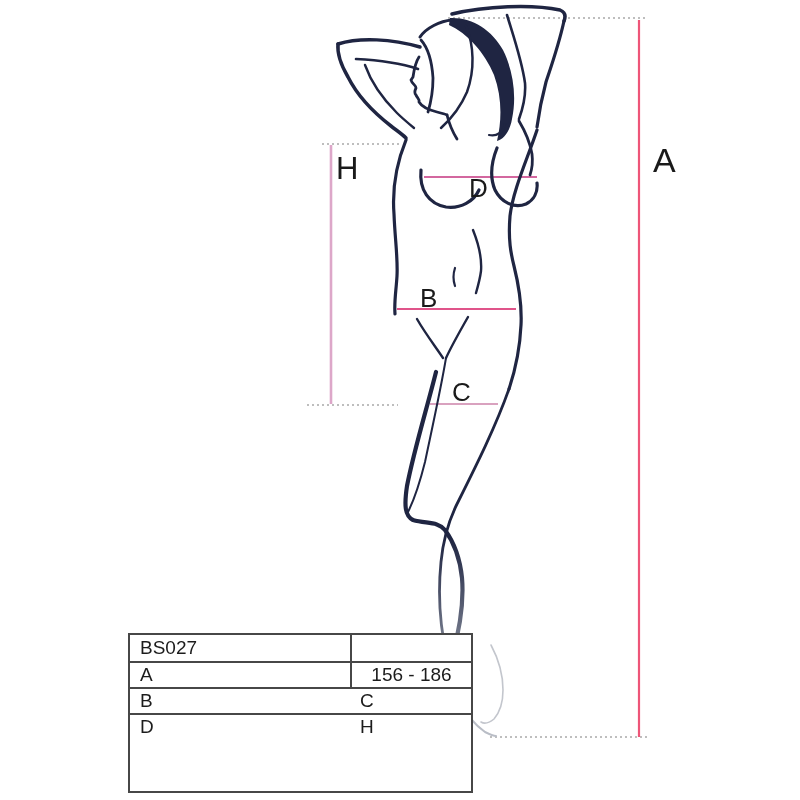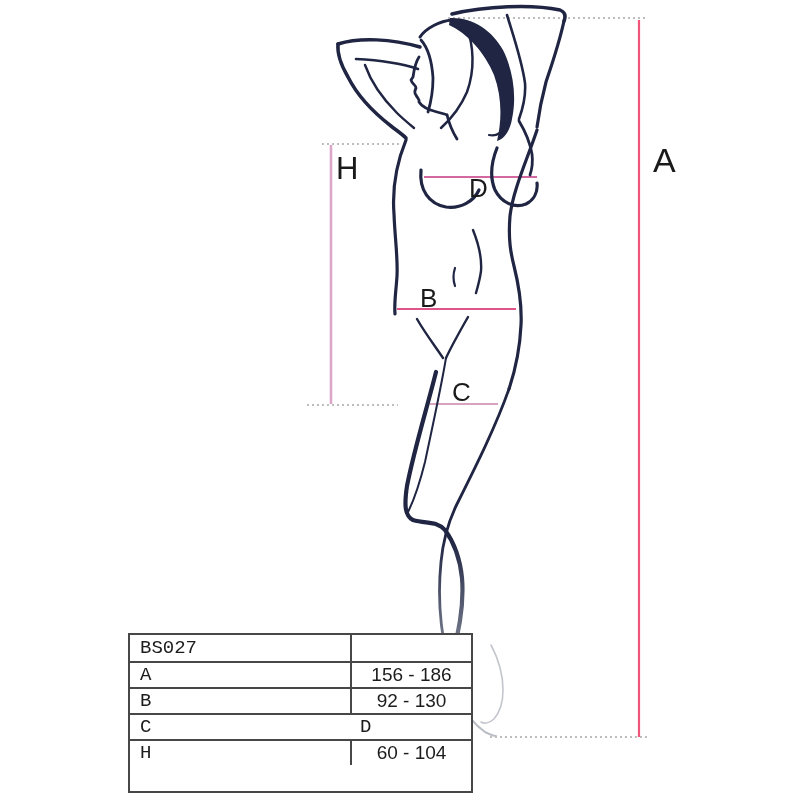--- a/index.html
+++ b/index.html
@@ -32,21 +32,21 @@
     color:#1c1c1c;
   }
   .size-table .cell{
     display:flex;
     align-items:center;
     box-sizing:border-box;
     border-top:2px solid #474747;
     overflow:hidden;
   }
   .size-table .cell.first-row{border-top:none;}
-  .size-table .cell.col-label{padding-left:10px;justify-content:flex-start;font-family:Liberation Mono, monospace;}
+  .size-table .cell.col-label{padding-left:10px;justify-content:flex-start;}
   .size-table .cell.col-value{border-left:2px solid #474747;justify-content:center;text-align:right;}
 </style>
 </head>
 <body>
 
 <div class="canvas">
 
   <svg width="800" height="800" viewBox="0 0 800 800">
     <defs>
       <linearGradient id="legGrad" gradientUnits="userSpaceOnUse" x1="0" y1="370" x2="0" y2="745">
@@ -143,33 +143,27 @@
     <div class="cell col-label">
       <span>A</span>
     </div>
     <div class="cell col-value">
       <span>156 - 186</span>
     </div>
 
     <div class="cell col-label">
       <span>B</span>
     </div>
-    <div class="cell col-value">
-      <span>92 - 130</span>
-    </div>
 
     <div class="cell col-label">
       <span>C</span>
     </div>
 
     <div class="cell col-label">
       <span>D</span>
     </div>
 
     <div class="cell col-label">
       <span>H</span>
     </div>
-    <div class="cell col-value">
-      <span>60 - 104</span>
-    </div>
   </div>
 
 </div>
 
 </body></html>

